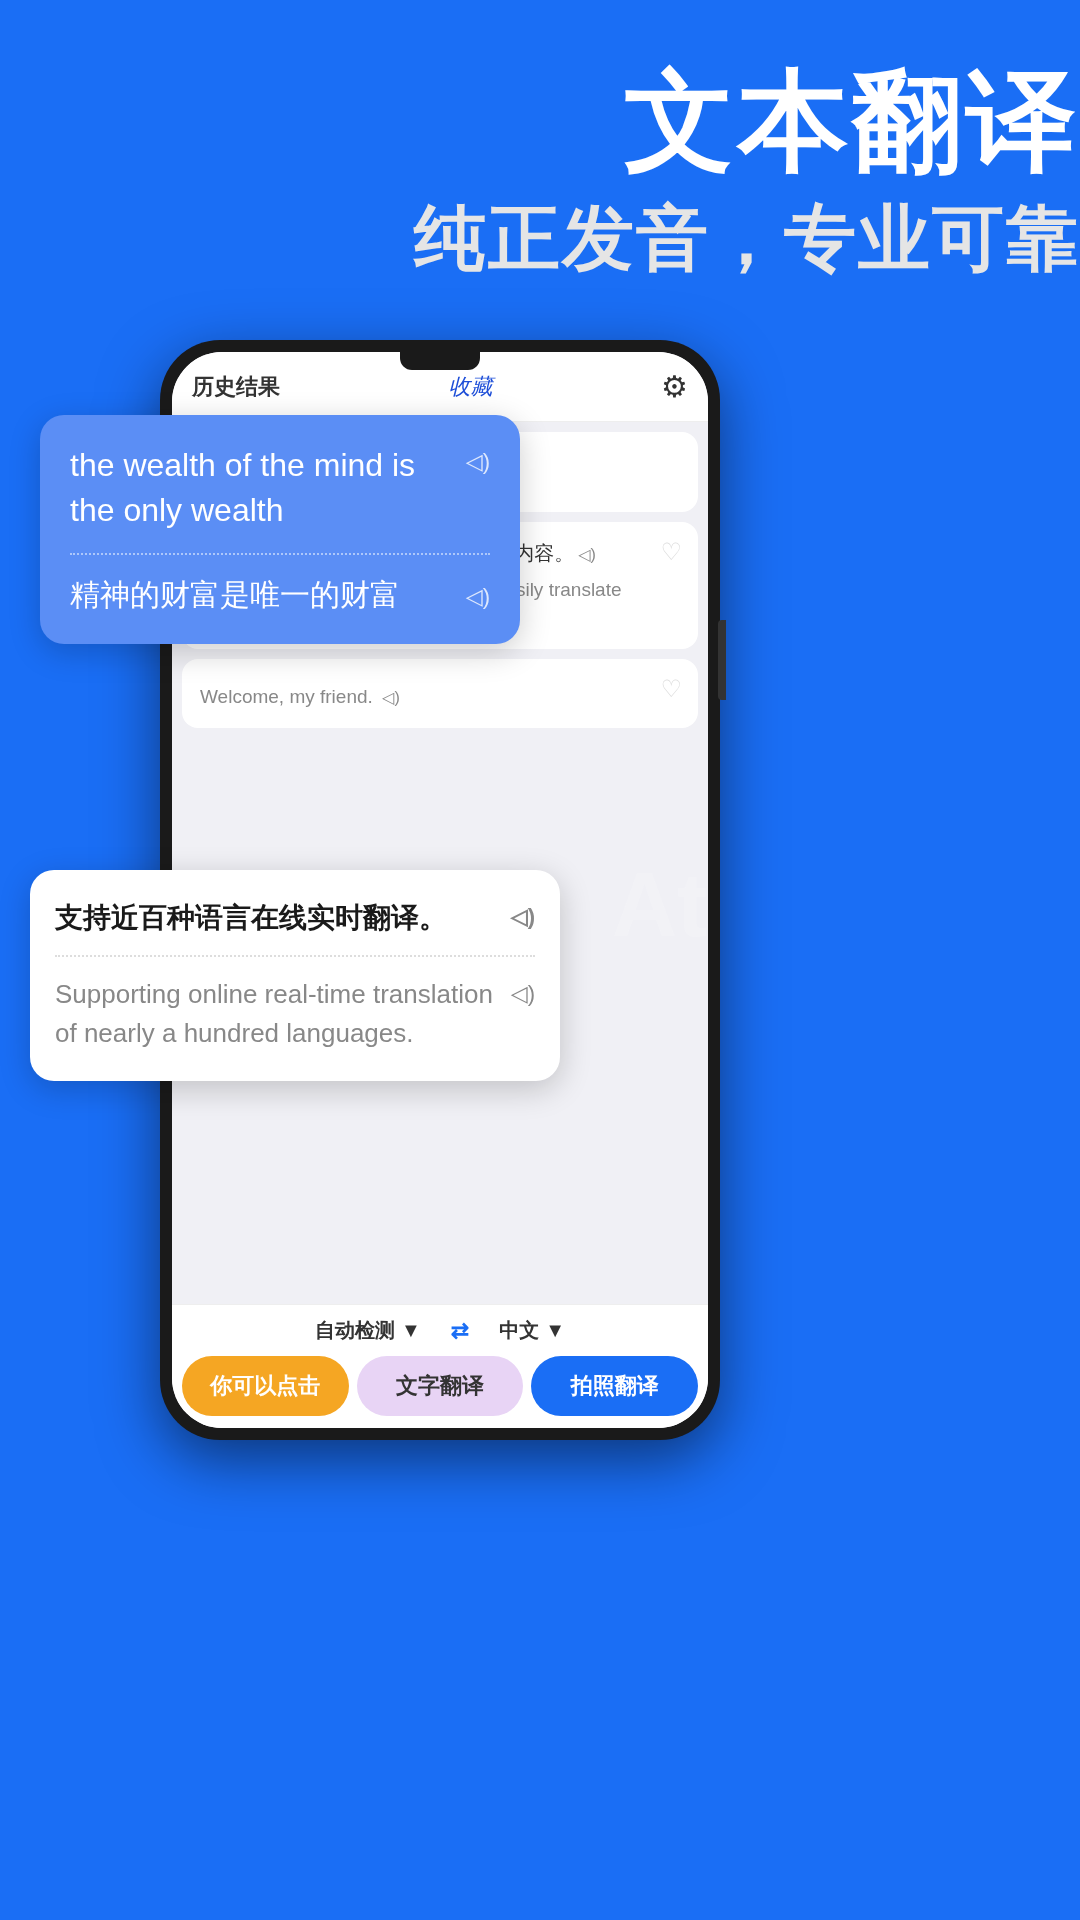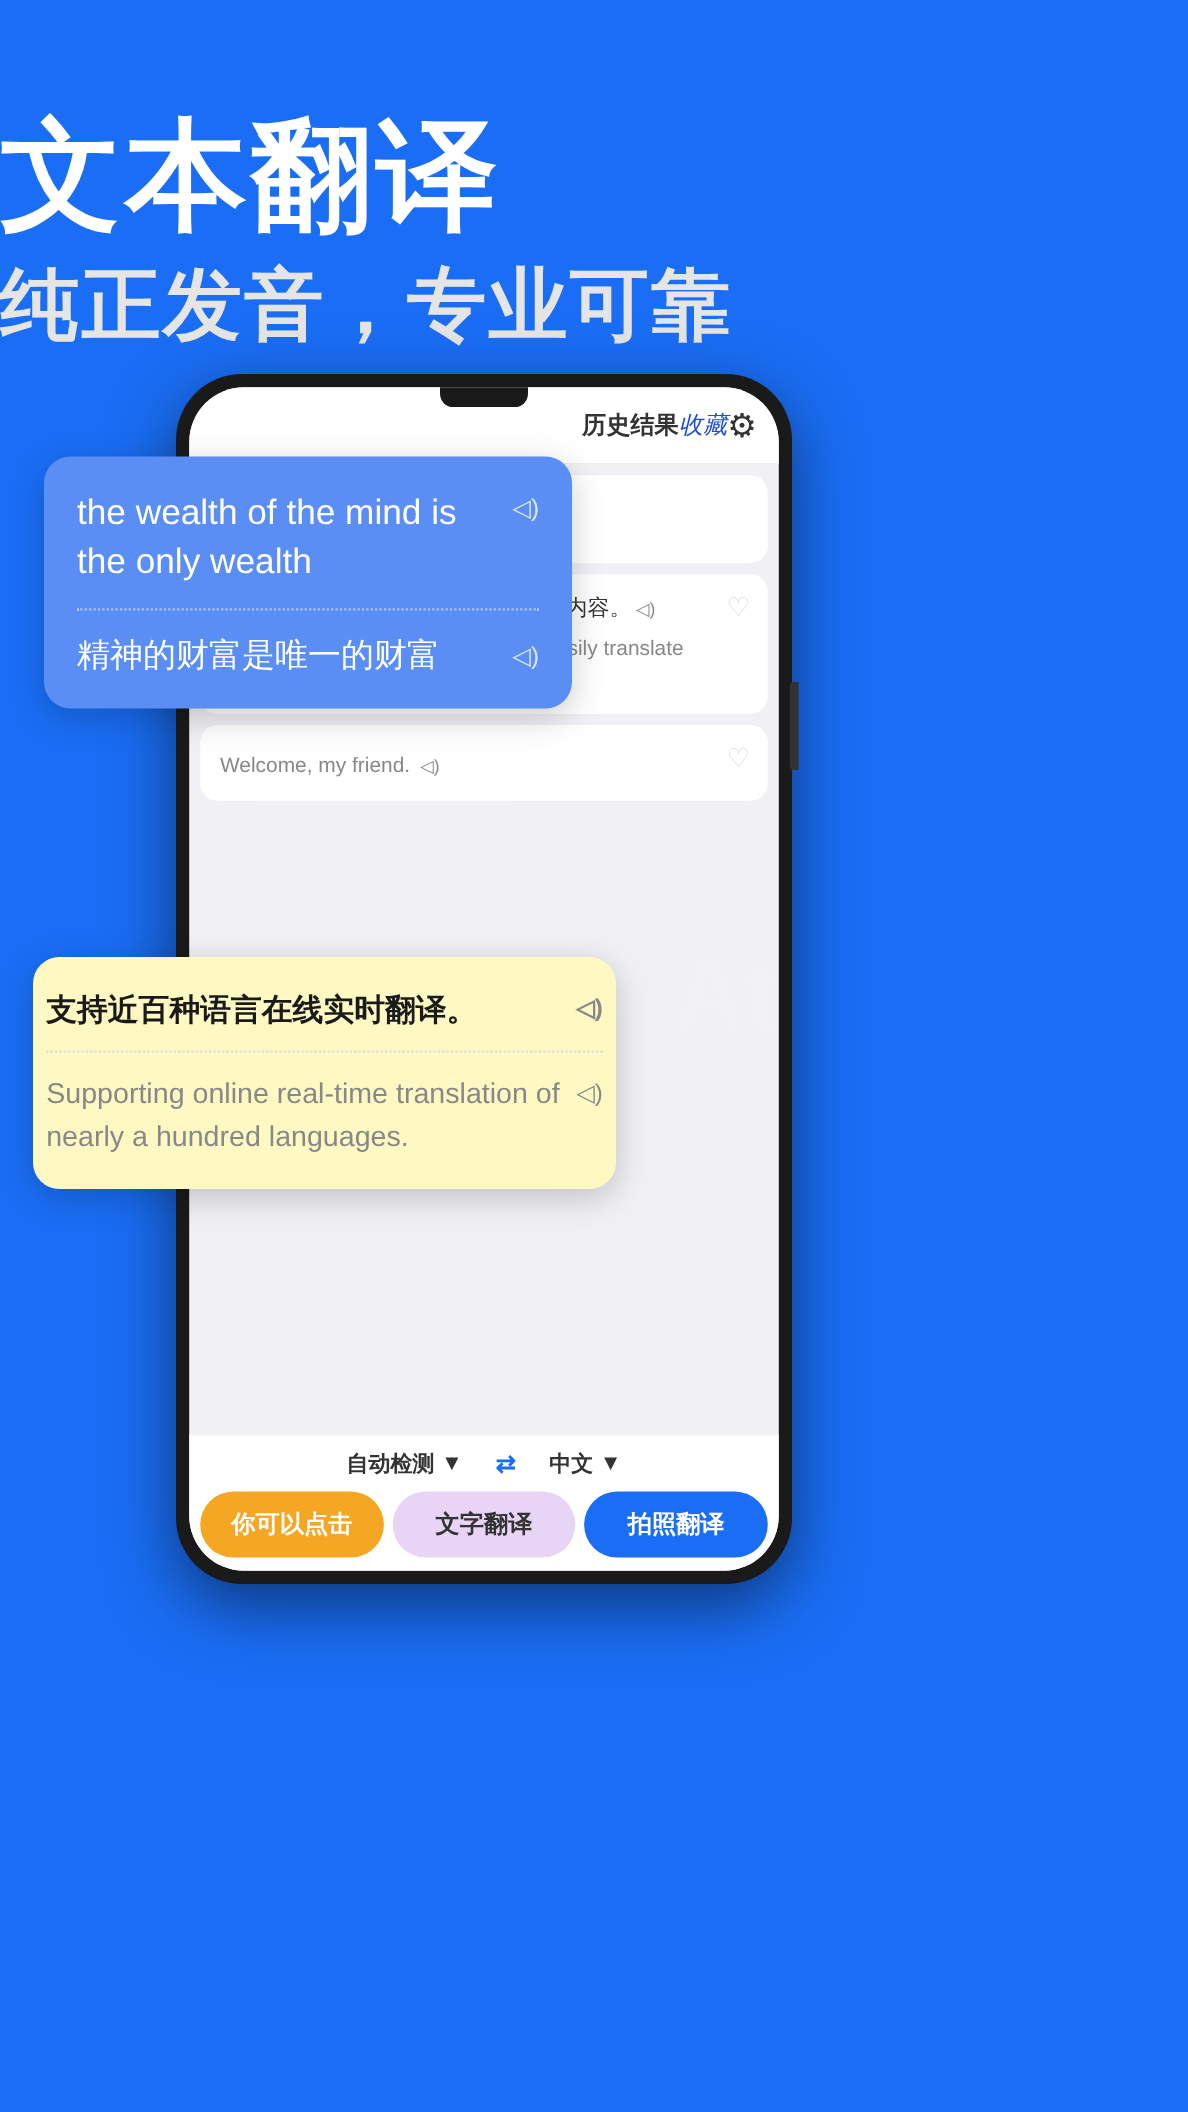--- a/index.html
+++ b/index.html
@@ -8,24 +8,23 @@
       width: 1080px;
       height: 1920px;
       background: #1a6ef5;
       font-family: -apple-system, 'PingFang SC', 'Hiragino Sans GB', sans-serif;
       overflow: hidden;
       position: relative;
     }
 
     
     .header-area {
-      text-align: left;
+      text-align: right;
       padding-top: 60px;
       padding-bottom: 30px;
-      margin-top: 39px;
     }
     .header-title {
       font-size: 110px;
       font-weight: 900;
       color: white;
       letter-spacing: 4px;
       line-height: 1.1;
     }
     .header-subtitle {
       font-size: 72px;
@@ -61,21 +60,21 @@
       border-radius: 50px;
       overflow: hidden;
     }
 
     
     .phone-top-bar {
       background: white;
       height: 70px;
       display: flex;
       align-items: center;
-      justify-content: flex-end;
+      justify-content: space-between;
       padding: 0 20px;
       border-bottom: 1px solid #eee;
     }
     .phone-top-left {
       font-size: 22px;
       font-weight: 600;
       color: #333;
     }
     .phone-top-right {
       font-size: 22px;
@@ -270,23 +269,23 @@
       align-items: center;
       justify-content: space-between;
     }
 
     
     .float-card-2 {
       position: absolute;
       left: 30px;
       top: 870px;
       width: 530px;
-      background: #fef9c3;
+      background: #ffffff;
       border-radius: 24px;
-      padding: 28px 12px;
+      padding: 28px 25px;
       z-index: 20;
       box-shadow: 0 8px 32px rgba(0,0,0,0.2);
     }
     .float-card-2 .fc2-source {
       font-size: 28px;
       color: #1a1a1a;
       font-weight: 600;
       line-height: 1.4;
       display: flex;
       align-items: center;

